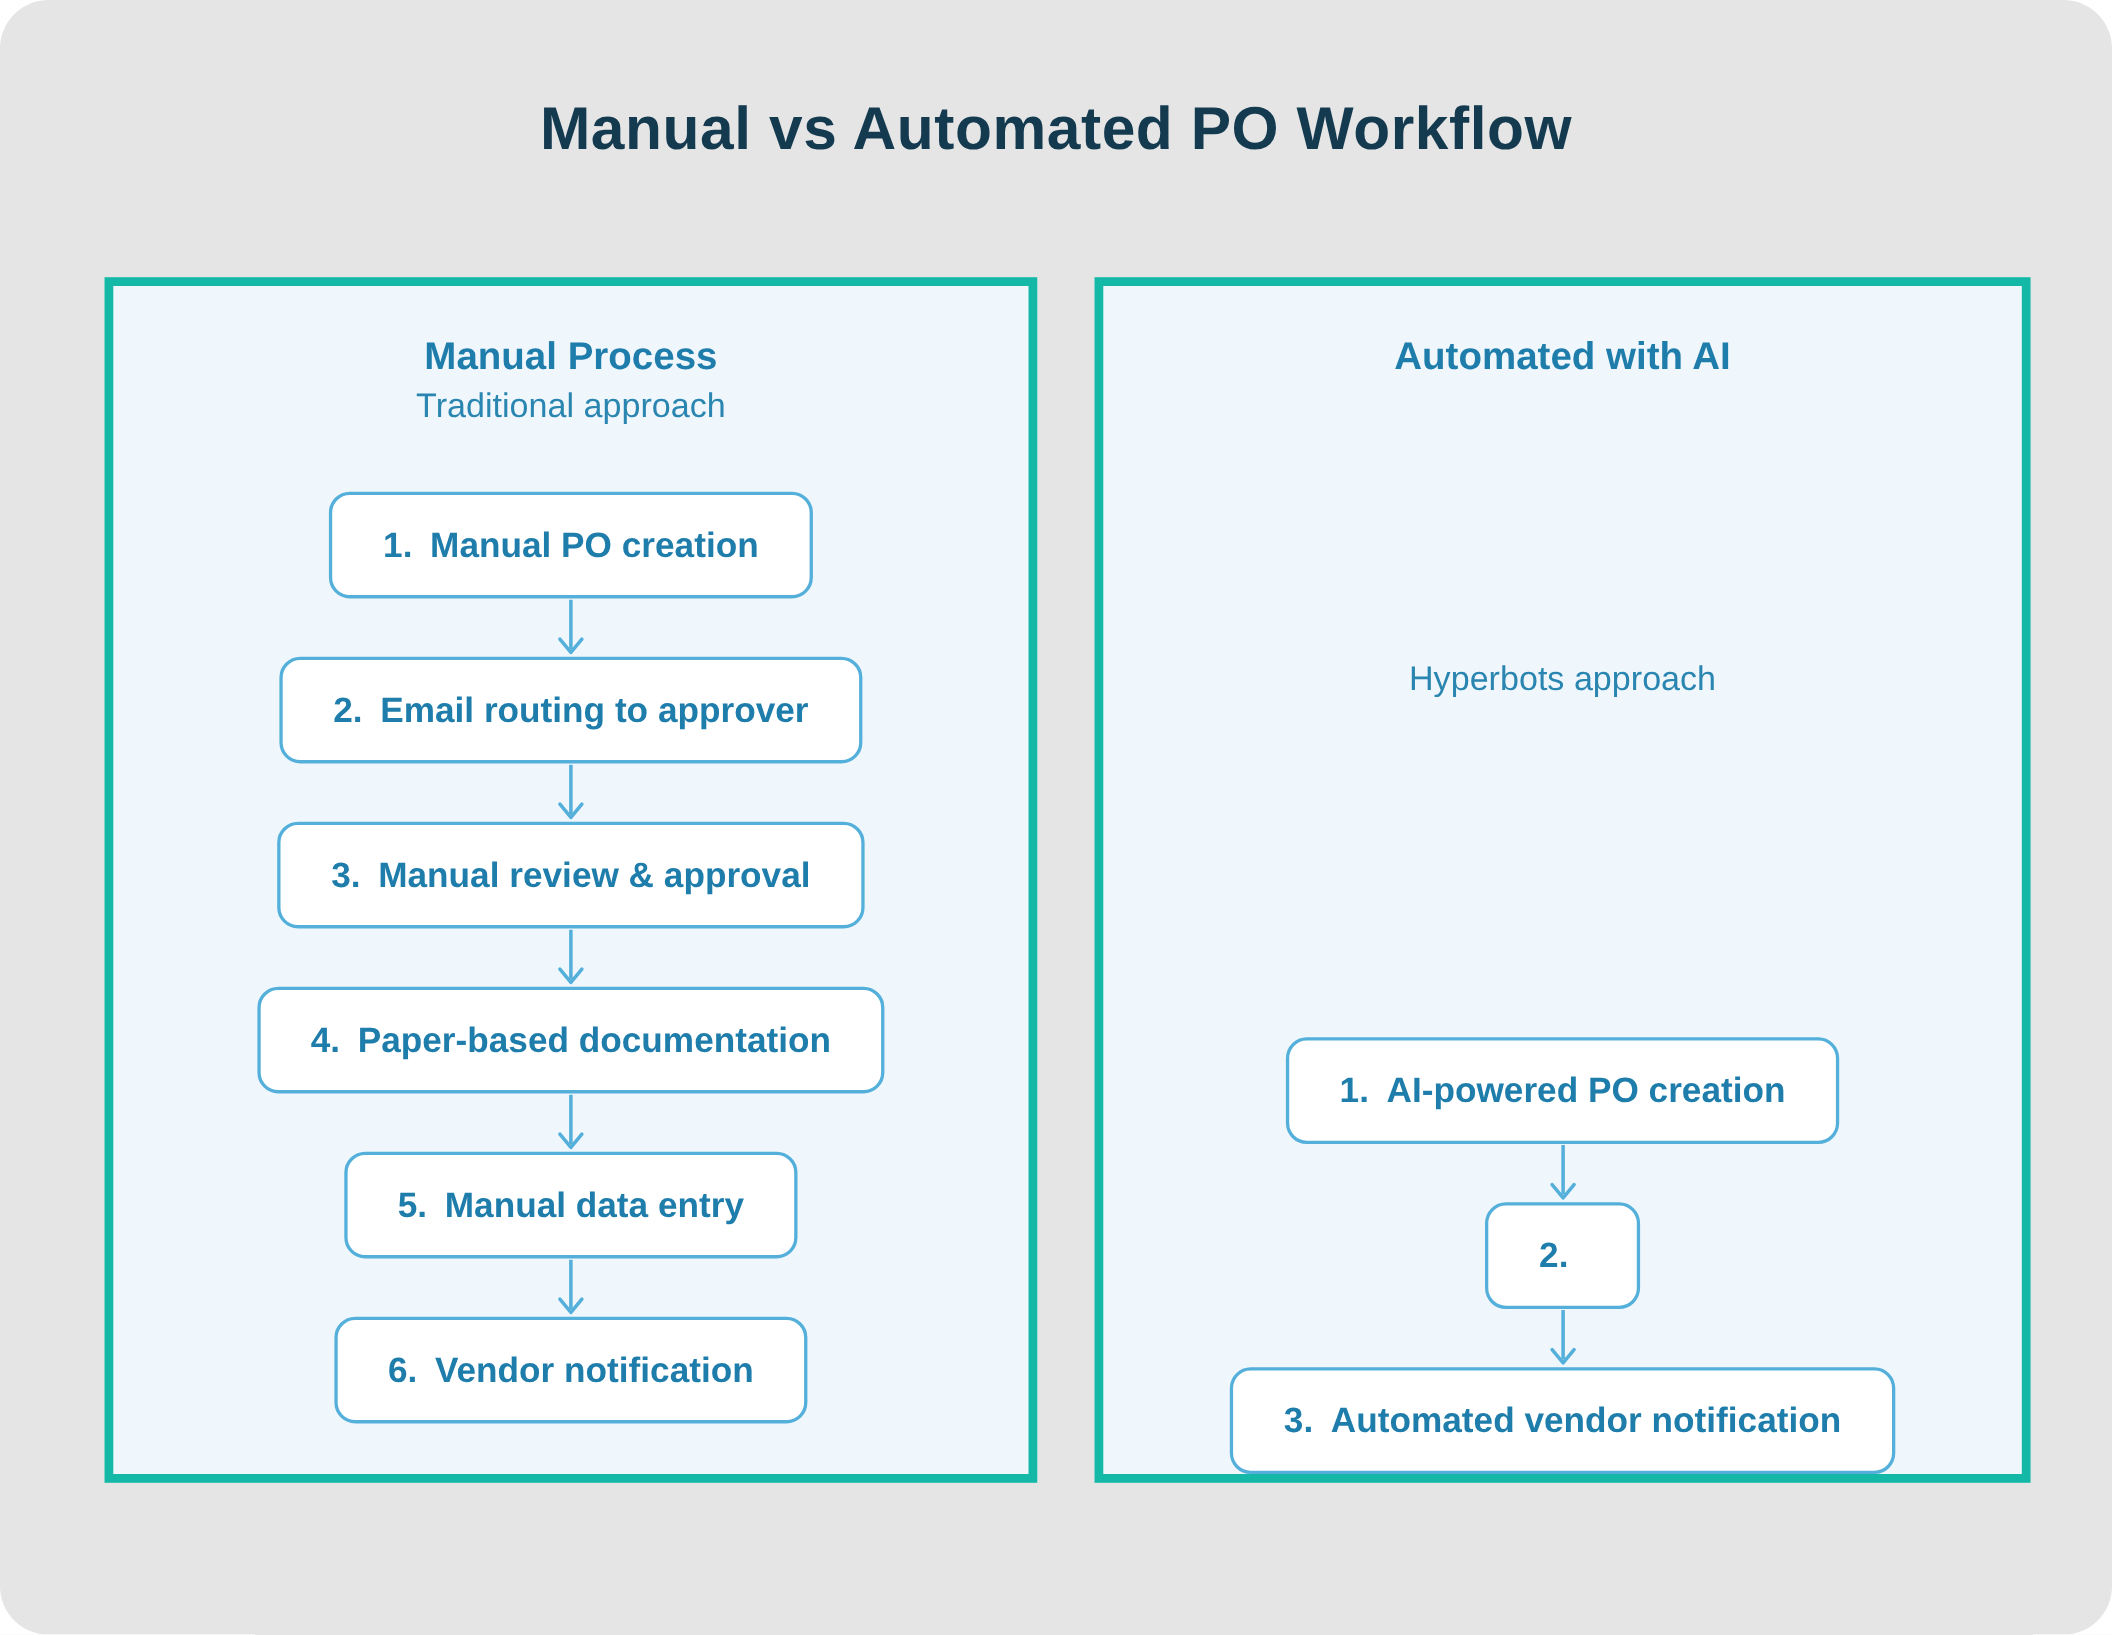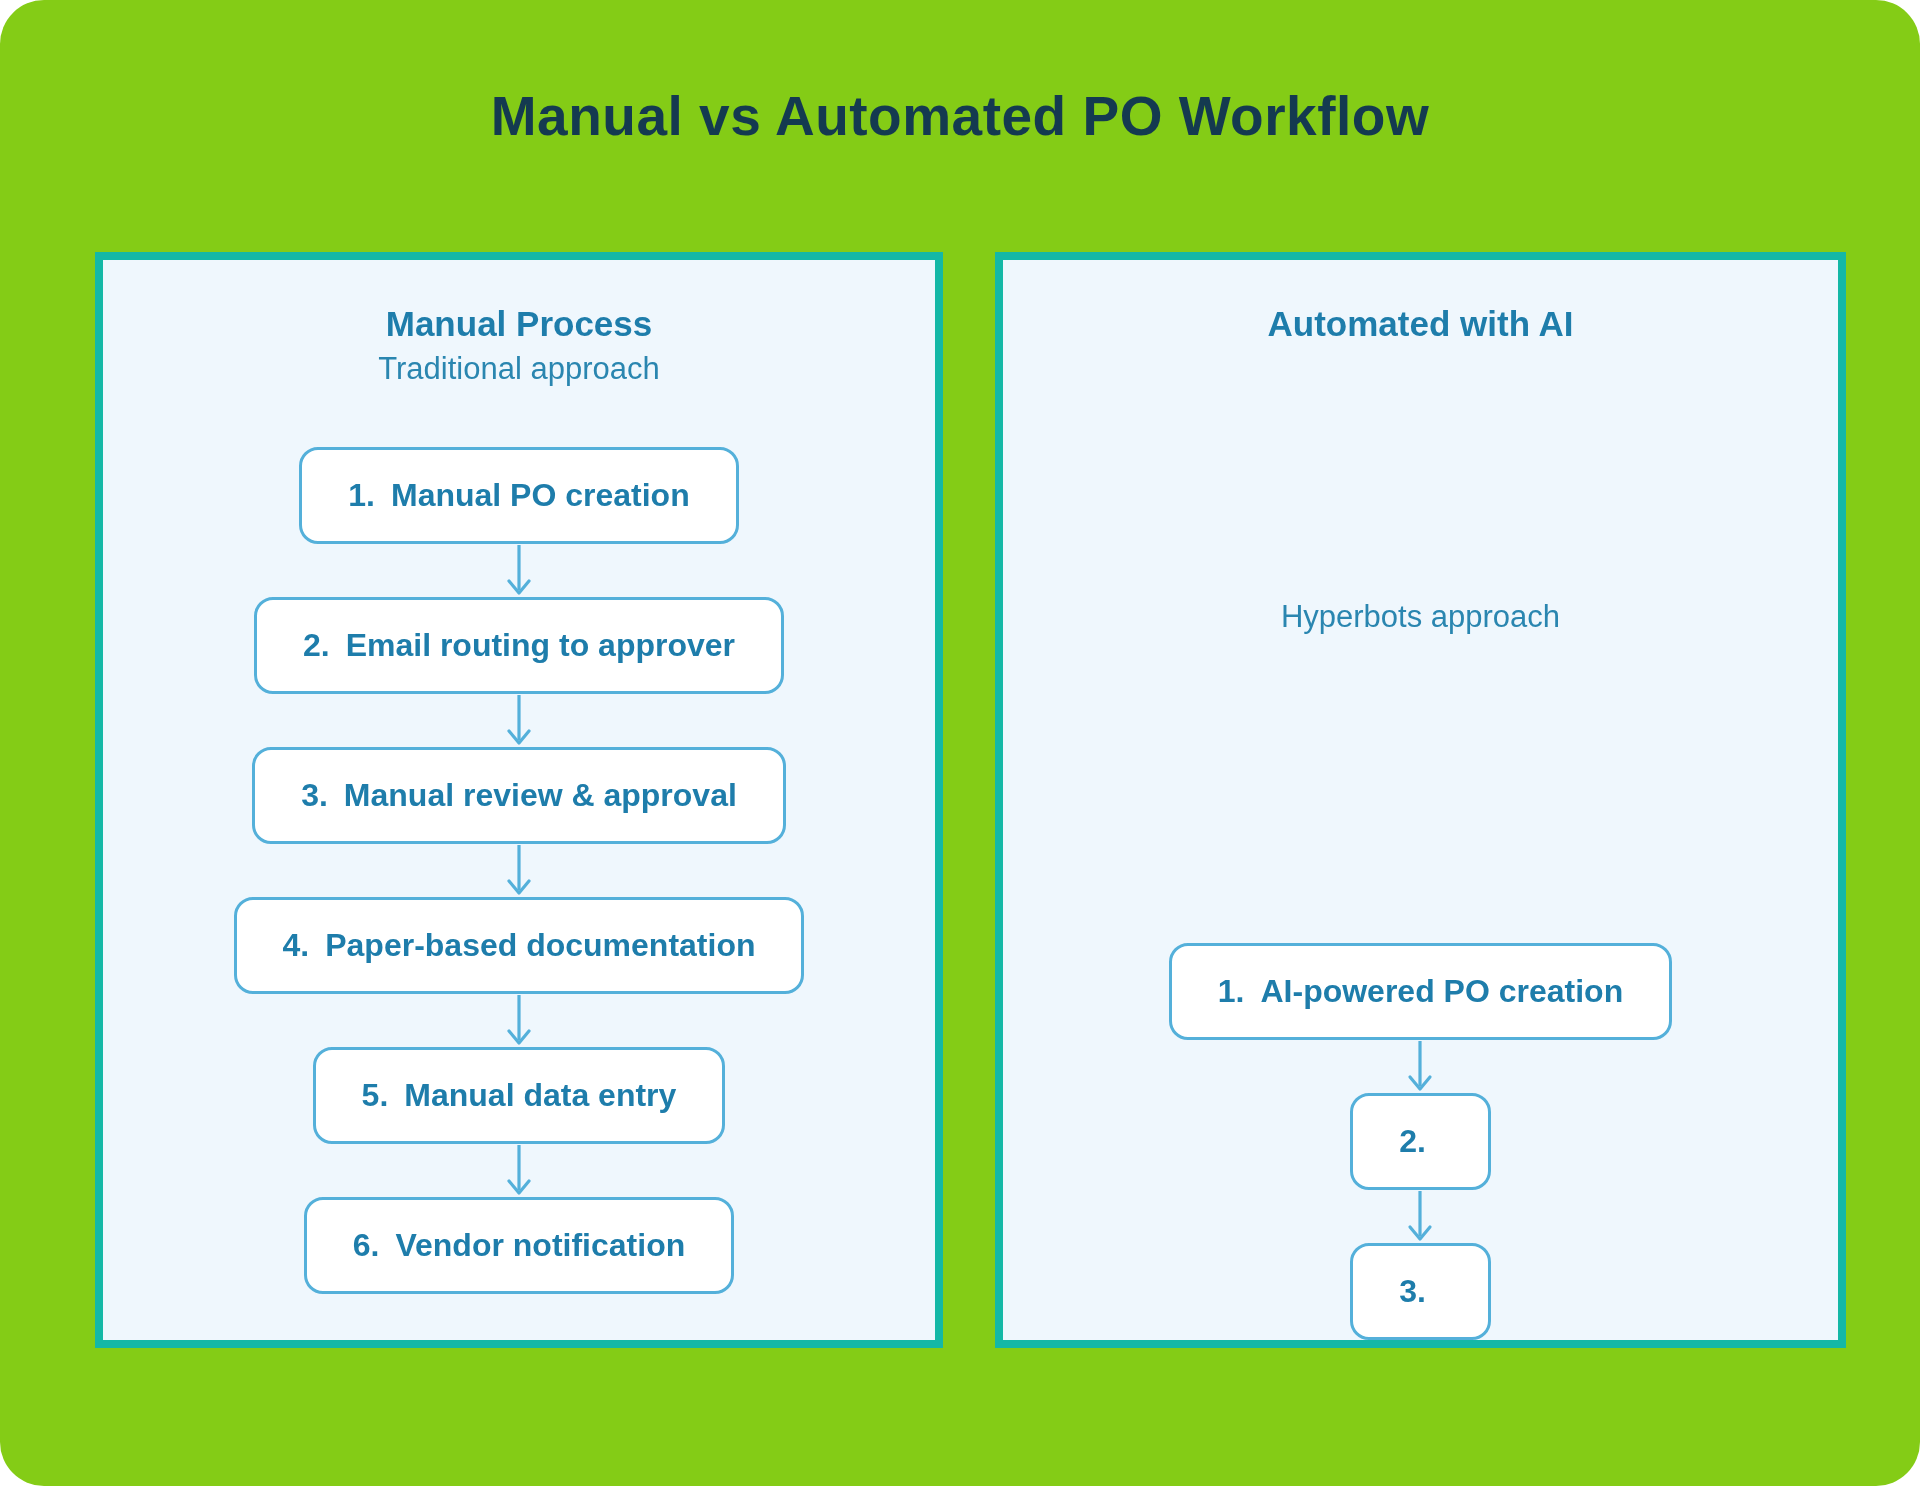--- a/index.html
+++ b/index.html
@@ -5,21 +5,21 @@
   html, body {
     margin: 0;
     padding: 0;
     background: #ffffff;
     font-family: "Liberation Sans", sans-serif;
   }
   .page {
     position: relative;
     width: 1920px;
     height: 1486px;
-    background: #84cc16;
+    background: #e5e5e5;
     border-radius: 44px;
     overflow: hidden;
   }
   .title {
     position: absolute;
     top: 84px;
     left: 0;
     width: 100%;
     text-align: center;
     font-size: 55px;
@@ -180,18 +180,19 @@
       </div>
       <div class="arrow">
         <svg width="26" height="51" viewBox="0 0 26 51" fill="none">
           <line x1="13" y1="0" x2="13" y2="45" stroke="#54b0da" stroke-width="3.2"></line>
           <polyline points="3,36 13,48 23,36" fill="none" stroke="#54b0da" stroke-width="3.2" stroke-linecap="round" stroke-linejoin="round"></polyline>
         </svg>
       </div>
 
       <div class="step-box">
         <span class="step-number">3.</span>
+        <span class="step-label">Automated vendor notification</span>
       </div>
 
     </div>
   </div>
 
 </div>
 
 </body></html>

